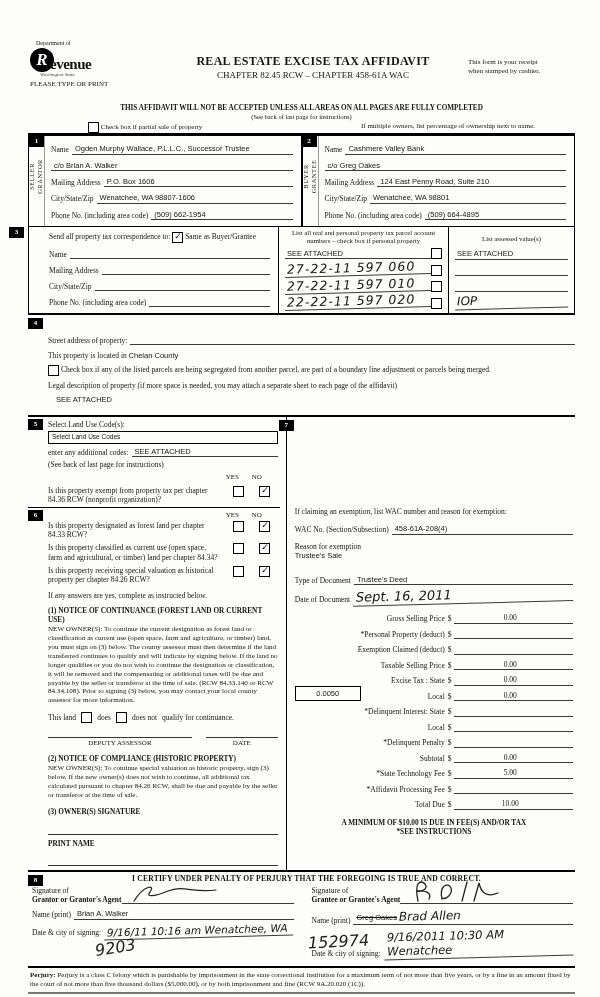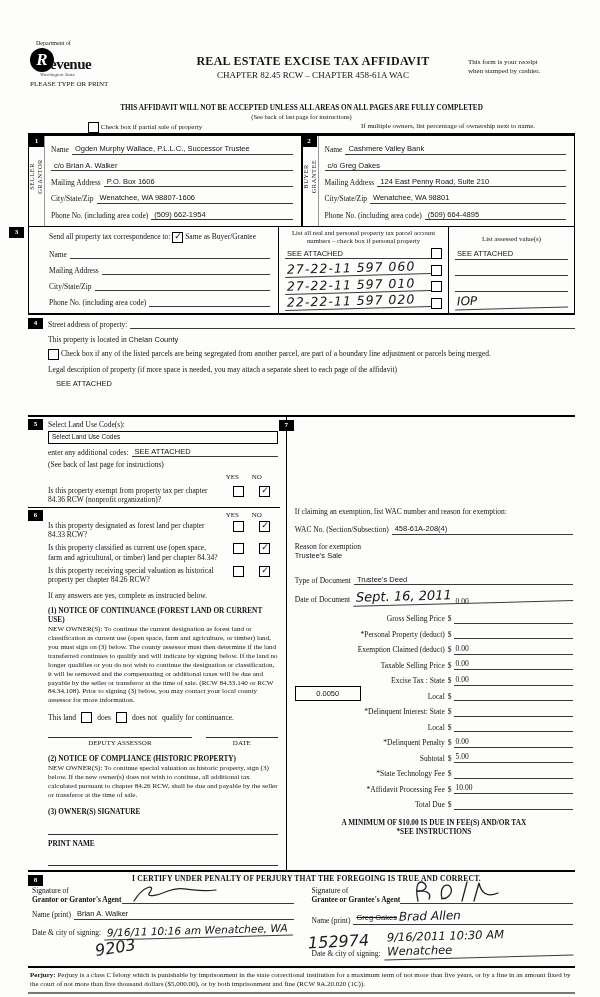--- a/index.html
+++ b/index.html
@@ -69,21 +69,21 @@
   .s6{position:relative;padding:3px 2px 0 20px;}
   .notice-title{font-weight:bold;text-align:left;font-size:7.3px;margin-top:6px;}
   .notice-body{font-size:7.1px;text-align:left;margin-top:1px;}
   .land-row{margin-top:7px;display:flex;align-items:center;gap:5px;}
   .da-row{display:flex;margin-top:14px;gap:14px;}
   .da-col{flex:1;border-top:1px solid #333;text-align:center;font-size:7px;padding-top:1px;}
   .sig-line{border-top:1px solid #333;margin-top:18px;display:flex;gap:14px;}
   .mrow{display:flex;align-items:flex-end;height:15.5px;}
   .mlabel{width:150px;text-align:right;padding-right:3px;white-space:nowrap;}
   .dollar{padding-right:2px;}
-  .mline{flex:1;border-bottom:1px solid #3a3a3a;text-align:left;padding:0 8px 16px 2px;}
+  .mline{flex:1;border-bottom:1px solid #3a3a3a;text-align:center;padding:0 8px 0 2px;}
   .ratebox{border:1px solid #000;padding:2px 0;width:64px;text-align:center;display:inline-block;
            font-family:"Liberation Sans",sans-serif;}
   .with-box{display:flex;justify-content:space-between;align-items:flex-end;}
   .min-note{font-weight:bold;text-align:center;font-size:7.3px;margin-top:8px;line-height:1.35;}
   
   .s8{position:relative;border-bottom:2px solid #000;padding:2px 0 8px 0;}
   .certify{text-align:center;font-weight:bold;font-size:7.6px;letter-spacing:0.2px;padding-left:10px;}
   .s8-cols{display:flex;gap:18px;padding:0 2px 0 4px;}
   .s8-col{flex:1;}
   .sig-row{display:flex;align-items:flex-end;}
@@ -254,21 +254,21 @@
           <span class="pline"></span>
         </div>
       <div class="parcel-row" style="height:14px;">
           <span class="pline hw" style="font-size:12px;">IOP</span>
         </div>
     </div>
   </div>
 
   <div class="s4">
     <div class="badge" style="left:0;top:3px;">4</div>
-    <div class="frow" style="margin-top:0;">
+    <div class="frow" style="margin-top:16px;">
         <span class="flabel">Street address of property:</span>
         <span class="fld"></span>
       </div>
     <div style="margin-top:6px;">
       <span>This property is located in</span>
       <span class="typed">Chelan County</span>
     </div>
     <div style="margin-top:5px;">
       <span class="cb"></span>
       <span>Check box if any of the listed parcels are being segregated from another parcel, are part of a boundary line adjustment or parcels being merged.</span>

